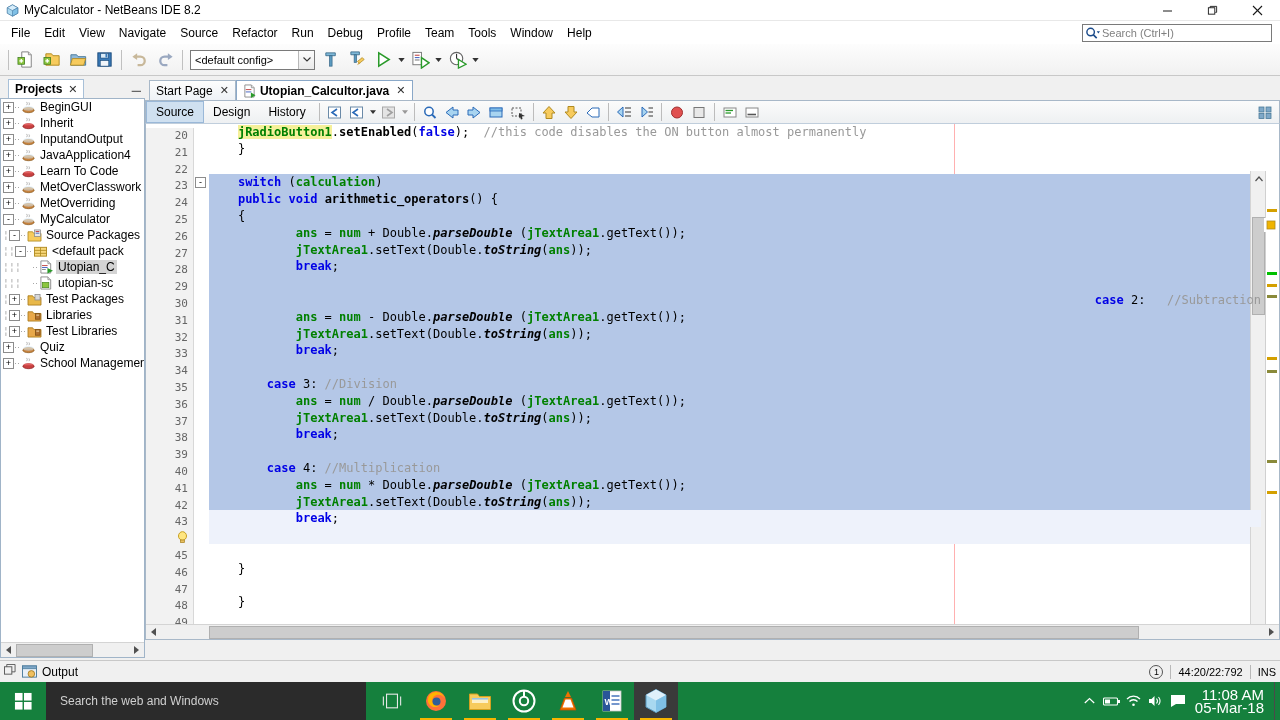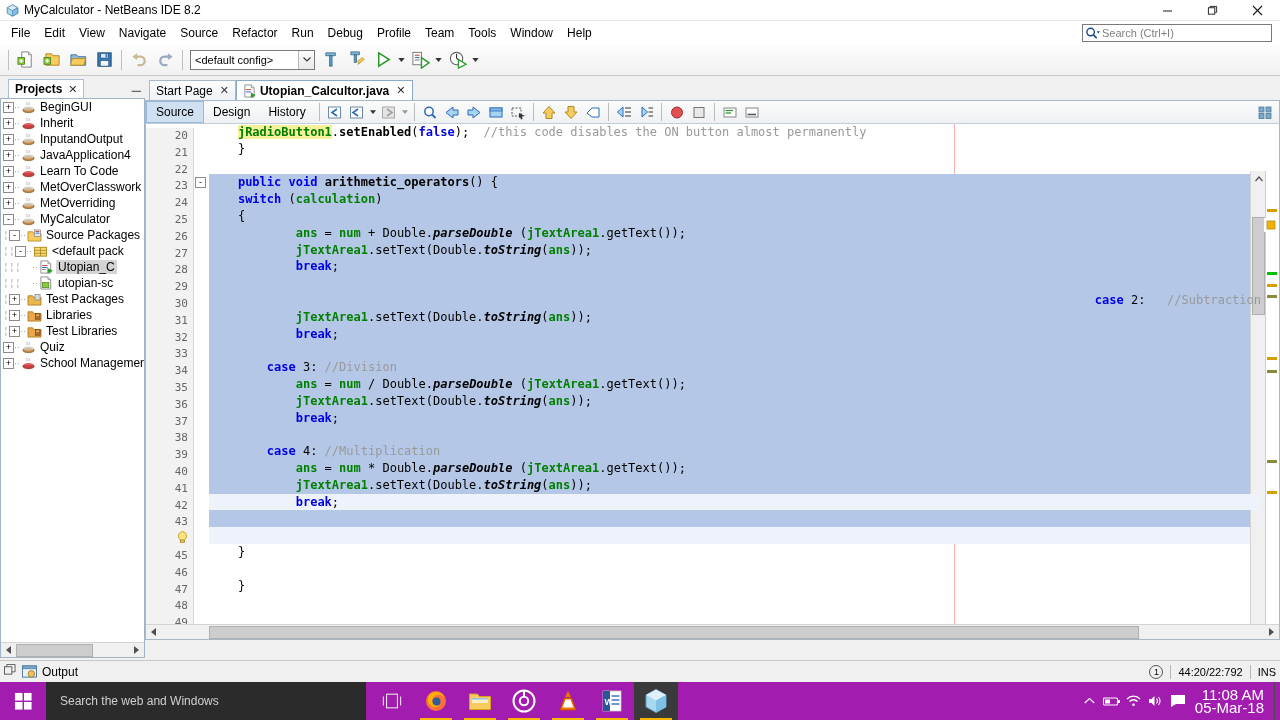--- a/index.html
+++ b/index.html
@@ -216,21 +216,21 @@
   }
   .st-sep { width:1px; height:14px; background:#b8b8b8; margin:0 7px; }
   .notif-badge {
     width:14px; height:14px; border-radius:50%; border:1px solid #555;
     display:flex; align-items:center; justify-content:center; font-size:9px;
   }
 
   
   .taskbar {
     position:absolute; left:0; top:682px; width:1280px; height:38px;
-    background:#a21caf;
+    background:#15803d;
   }
   .start-btn {
     position:absolute; left:0; top:0; width:46px; height:38px;
     display:flex; align-items:center; justify-content:center;
   }
   .tb-search {
     position:absolute; left:46px; top:0; width:320px; height:38px;
     background:#2b2b2b; display:flex; align-items:center; padding-left:14px;
     color:#d0d0d0; font-size:12px;
   }
@@ -877,28 +877,29 @@
           </div>
       </div>
       <div class="code-body">
         <div class="marginline"></div>
         <div class="selmask" style="top: 50.4px; height: 352.8px; z-index: 0;"></div>
           <div style="position: absolute; left: 0px; width: 1056px; top: 403.2px; height: 16.8px; background: rgb(238, 242, 251); z-index: 0;"></div>
           <div id="code-lines" style="position: relative; z-index: 1;">
             <div class="cline"><span class="pun">    </span><span class="fld hl">jRadioButton1</span><span class="pun">.</span><span class="mth">setEnabled</span><span class="pun">(</span><span class="kw">false</span><span class="pun">);  </span><span class="cmt">//this code disables the ON button almost permanently</span></div>
             <div class="cline"><span class="pun">    }</span></div>
             <div class="cline">&nbsp;</div>
+            <div class="cline sel" style="background: transparent;"><span class="pun">    </span><span class="kw">switch</span><span class="pun"> (</span><span class="fld">calculation</span><span class="pun">)</span></div>
             <div class="cline sel" style="background: transparent;"><span class="pun">    </span><span class="kw">public</span><span class="pun"> </span><span class="kw">void</span><span class="pun"> </span><span class="mth">arithmetic_operators</span><span class="pun">() {</span></div>
-            <div class="cline sel" style="background: transparent;"><span class="pun">    </span><span class="kw">switch</span><span class="pun"> (</span><span class="fld">calculation</span><span class="pun">)</span></div>
             <div class="cline sel" style="background: transparent;"><span class="pun">    {</span></div>
             <div class="cline sel" style="background: transparent;"><span class="pun">            </span><span class="fld">ans</span><span class="pun"> = </span><span class="fld">num</span><span class="pun"> + Double.</span><span class="stc">parseDouble</span><span class="pun"> (</span><span class="fld">jTextArea1</span><span class="pun">.getText());</span></div>
             <div class="cline sel" style="background: transparent;"><span class="pun">            </span><span class="fld">jTextArea1</span><span class="pun">.setText(Double.</span><span class="stc">toString</span><span class="pun">(</span><span class="fld">ans</span><span class="pun">));</span></div>
             <div class="cline sel" style="background: transparent;"><span class="pun">            </span><span class="kw">break</span><span class="pun">;</span></div>
             <div class="cline sel" style="background: transparent;">&nbsp;</div>
             <div class="cline sel" style="background: transparent; text-align: right;"><span class="pun">        </span><span class="kw">case</span><span class="pun"> 2:   </span><span class="cmt">//Subtraction</span></div>
+            <div class="cline sel" style="background: transparent;"><span class="pun">            </span><span class="fld">ans</span><span class="pun"> = </span><span class="fld">num</span><span class="pun"> - Double.</span><span class="stc">parseDouble</span><span class="pun"> (</span><span class="fld">jTextArea1</span><span class="pun">.getText());</span></div>
             <div class="cline sel" style="background: transparent;"><span class="pun">            </span><span class="fld">jTextArea1</span><span class="pun">.setText(Double.</span><span class="stc">toString</span><span class="pun">(</span><span class="fld">ans</span><span class="pun">));</span></div>
             <div class="cline sel" style="background: transparent;"><span class="pun">            </span><span class="kw">break</span><span class="pun">;</span></div>
             <div class="cline sel" style="background: transparent;">&nbsp;</div>
             <div class="cline sel" style="background: transparent;"><span class="pun">        </span><span class="kw">case</span><span class="pun"> 3: </span><span class="cmt">//Division</span></div>
             <div class="cline sel" style="background: transparent;"><span class="pun">            </span><span class="fld">ans</span><span class="pun"> = </span><span class="fld">num</span><span class="pun"> / Double.</span><span class="stc">parseDouble</span><span class="pun"> (</span><span class="fld">jTextArea1</span><span class="pun">.getText());</span></div>
             <div class="cline sel" style="background: transparent;"><span class="pun">            </span><span class="fld">jTextArea1</span><span class="pun">.setText(Double.</span><span class="stc">toString</span><span class="pun">(</span><span class="fld">ans</span><span class="pun">));</span></div>
             <div class="cline sel" style="background: transparent;"><span class="pun">            </span><span class="kw">break</span><span class="pun">;</span></div>
             <div class="cline sel" style="background: transparent;">&nbsp;</div>
             <div class="cline sel" style="background: transparent;"><span class="pun">        </span><span class="kw">case</span><span class="pun"> 4: </span><span class="cmt">//Multiplication</span></div>
             <div class="cline sel" style="background: transparent;"><span class="pun">            </span><span class="fld">ans</span><span class="pun"> = </span><span class="fld">num</span><span class="pun"> * Double.</span><span class="stc">parseDouble</span><span class="pun"> (</span><span class="fld">jTextArea1</span><span class="pun">.getText());</span></div>

